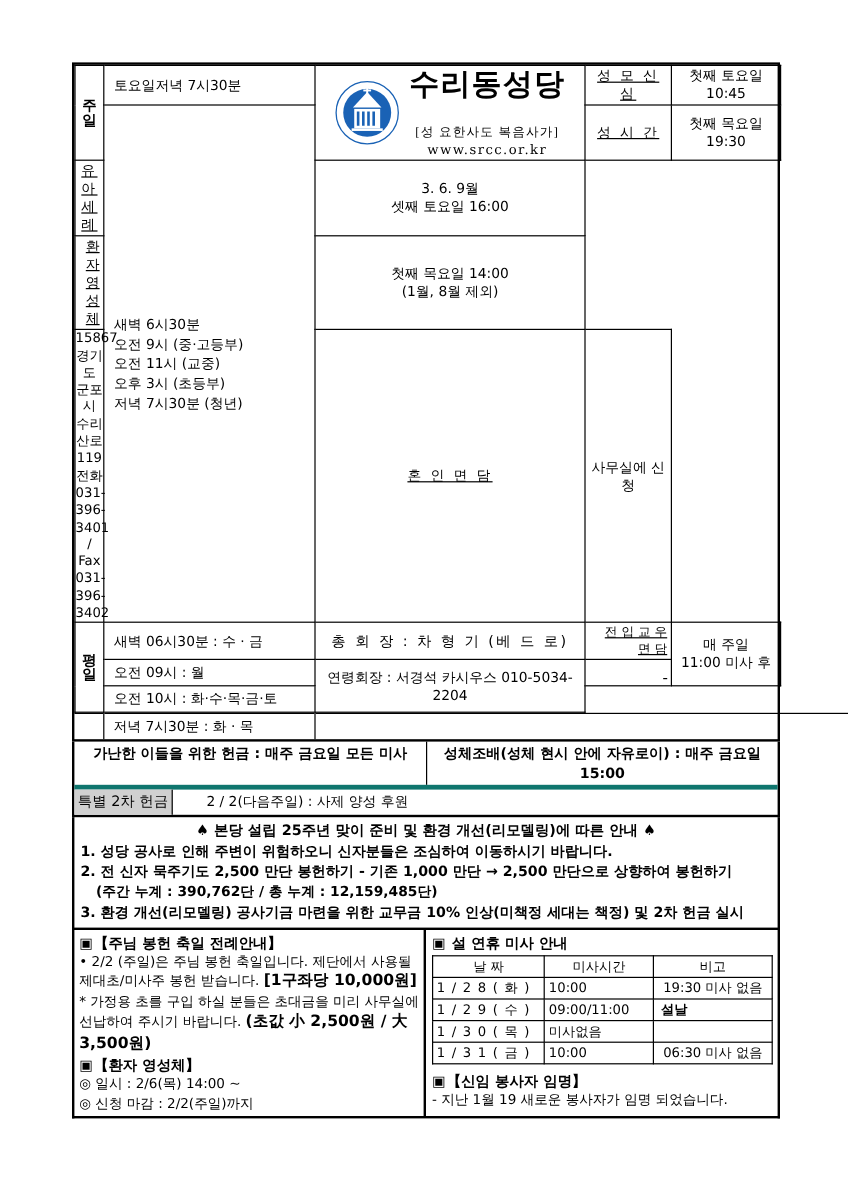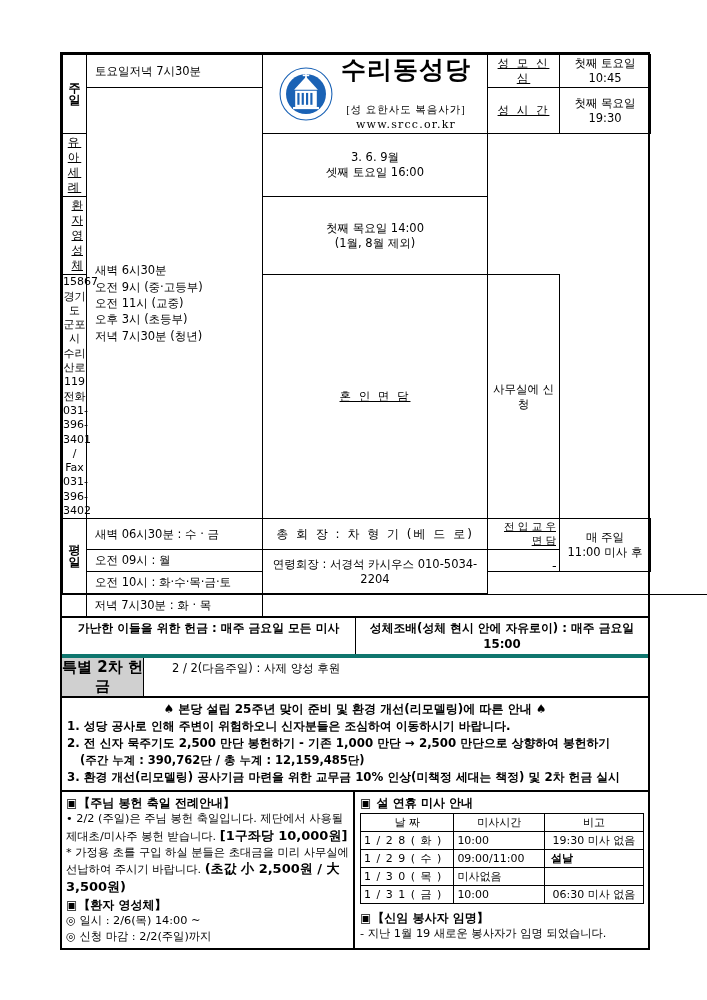--- a/index.html
+++ b/index.html
@@ -50,21 +50,21 @@
   .rt-label { width: 72px; font-size: 11.5px; text-align: center; letter-spacing: 2px; text-decoration: underline; }
   .rt-label.tight { letter-spacing: 0px; text-align: right; }
   .rt-val { font-size: 11.5px; text-align: center; line-height: 1.3; }
 
   
   .block2 { border: 2px solid #000; border-top: none; }
   .b2row { display: flex; border-bottom: 4px solid #0f766e; }
   .b2row:last-child { border-bottom: none; }
   .b2a { flex: 0 0 294px; border-right: 1px solid #000; font-size: 11.8px; font-weight: bold; text-align: center; padding: 3px 0; }
   .b2b { flex: 1; font-size: 11.8px; font-weight: bold; text-align: center; padding: 3px 0; }
-  .sp-label { flex: 0 0 82px; border-right: 1px solid #000; background: #d0d0d0; font-size: 15px; font-weight: bold; text-align: center; display: flex; align-items: center; justify-content: center; }
+  .sp-label { flex: 0 0 82px; border-right: 1px solid #000; background: #d0d0d0; font-size: 12px; font-weight: normal; text-align: center; display: flex; align-items: center; justify-content: center; }
   .sp-lines { flex: 1; font-size: 11.5px; padding: 2px 0 2px 28px; line-height: 1.45; }
 
   
   .notice { border: 2px solid #000; border-top: none; padding: 3px 5px 4px 5px; }
   .notice .nc { text-align: center; font-size: 12px; font-weight: bold; line-height: 1.4; }
   .notice .nl { font-size: 11.8px; font-weight: bold; line-height: 1.45; }
   .notice .nl2 { font-size: 11.5px; font-weight: bold; line-height: 1.45; padding-left: 13px; }
 
   
   .main2 { border: 2px solid #000; border-top: none; display: flex; }

